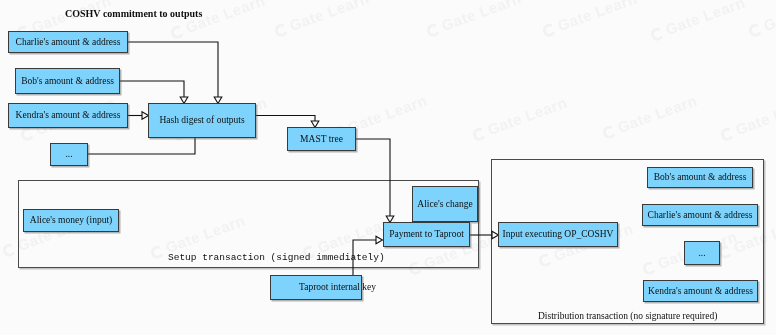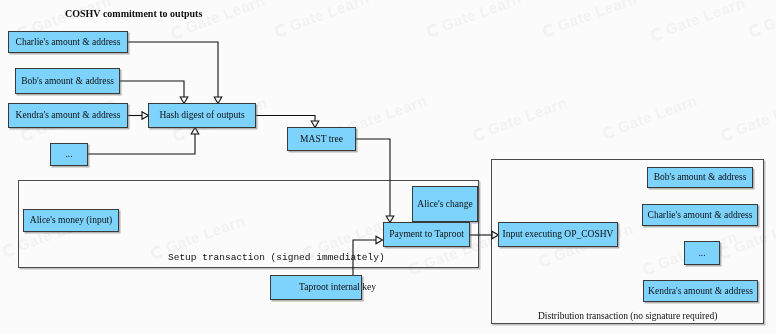--- a/index.html
+++ b/index.html
@@ -163,21 +163,21 @@
 
     <path d="M470,235 L492,235"></path>
     <path d="M492,231.2 L498.5,235 L492,238.8 Z" fill="#111" stroke="none"></path>
   </svg>
 
   <div class="layer">
     <div class="node" style="left:8px;   top:31px;  width:120px; height:22px;">Charlie's amount &amp; address</div>
     <div class="node" style="left:15px;  top:68px;  width:105px; height:26px;">Bob's amount &amp; address</div>
     <div class="node" style="left:8px;   top:103px; width:120px; height:25px;">Kendra's amount &amp; address</div>
     <div class="node" style="left:50px;  top:143px; width:38px;  height:23px;">...</div>
-    <div class="node" style="left:148px; top:103px; width:108px; height:25px;">Hash digest of outputs</div>
+    <div class="node" style="left:148px; top:103px; width:108px; height:35px;">Hash digest of outputs</div>
     <div class="node" style="left:287px; top:127px; width:69px;  height:24px;">MAST tree</div>
 
     <div class="node" style="left:23px;  top:209px; width:96px;  height:23px;">Alice's money (input)</div>
     <div class="node" style="left:412px; top:186px; width:66px;  height:36px;">Alice's change</div>
     <div class="node" style="left:383px; top:222px; width:87px;  height:25px;">Payment to Taproot</div>
     <div class="node" style="left:270px; top:275px; width:92px;  height:25px;padding-left:43px;">Taproot internal key</div>
     <div class="caption" style="left:168px; top:252px;font-family:Liberation Mono, monospace;">Setup transaction (signed immediately)</div>
 
     <div class="node" style="left:498px; top:222px; width:120px; height:25px;">Input executing OP_COSHV</div>
     <div class="node" style="left:647px; top:167px; width:106px; height:21px;">Bob's amount &amp; address</div>

